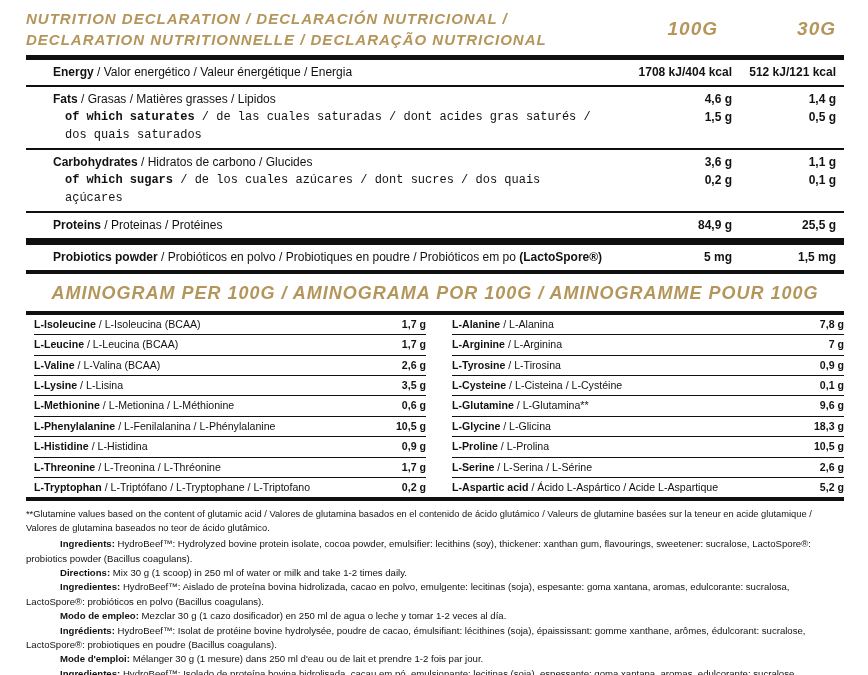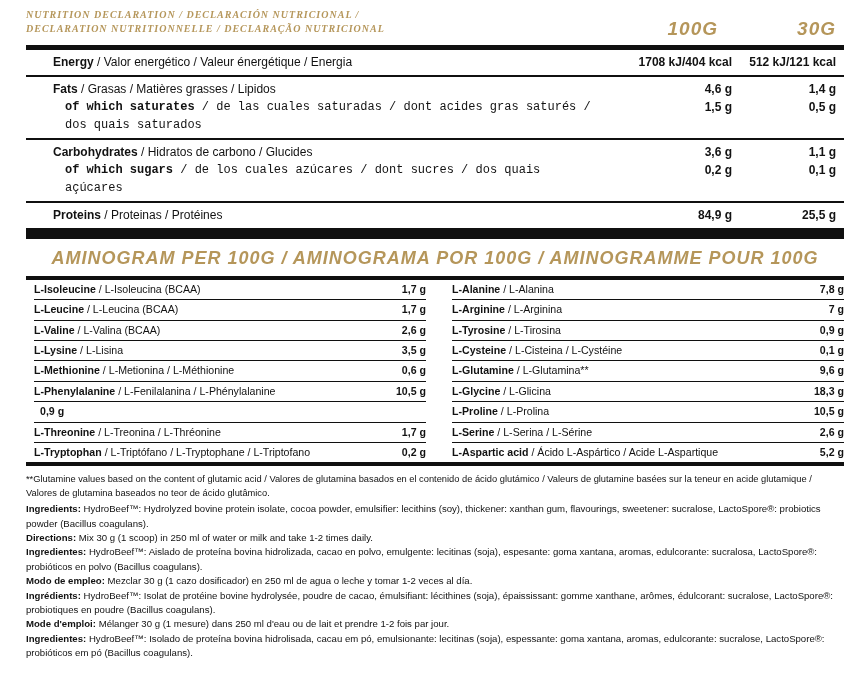--- a/index.html
+++ b/index.html
@@ -2,21 +2,21 @@
 <html><head>
 <meta charset="utf-8">
 <style>
   html,body{margin:0;padding:0;background:#ffffff;}
   body{width:868px;font-family:"Liberation Sans",sans-serif;color:#121212;-webkit-font-smoothing:antialiased;}
   .sheet{padding:8px 24px 8px 26px;box-sizing:border-box;width:868px;}
 
   
   .head-row{display:flex;align-items:flex-start;}
   .gold{color:#b5965a;}
-  .titles{flex:1;font-style:italic;font-weight:bold;font-size:10px;letter-spacing:1px;line-height:1.4;font-family:Liberation Serif, serif;}
+  .titles{flex:1;font-style:italic;font-weight:bold;font-size:15px;letter-spacing:1px;line-height:1.4;}
   .colh{font-style:italic;font-weight:bold;font-size:19px;letter-spacing:1px;padding-top:10px;box-sizing:border-box;}
   .c1{width:140px;text-align:right;padding-right:26px;}
   .c2{width:100px;text-align:right;padding-right:8px;}
 
   .bar5{height:5px;background:#101010;margin-top:5px;}
   .bar4{height:4px;background:#101010;}
   .rule{height:2px;background:#101010;}
 
   
   .ngroup{padding:3px 0 4px;}
@@ -35,21 +35,21 @@
   .arow{display:flex;align-items:center;font-size:10.6px;line-height:1.45;padding:2px 0;border-bottom:1.8px solid #101010;}
   .acol .arow:last-child{border-bottom:none;}
   .aname{flex:1;}
   .aname b{font-weight:700;}
   .aval{font-weight:700;white-space:nowrap;padding-left:6px;}
 
   
   .footnote{font-size:9.3px;line-height:1.45;margin-top:7px;}
   .paras{margin-top:2px;}
   .paras p{margin:0;font-size:9.6px;line-height:1.5;}
-  .paras b{font-weight:700;}
+  .paras b{font-weight:700;margin-left:34px;}
 </style>
 </head>
 <body>
 
 <div class="sheet">
 
   <div class="head-row">
     <div class="titles gold">
       <div>NUTRITION DECLARATION / DECLARACIÓN NUTRICIONAL /</div>
       <div>DECLARATION NUTRITIONNELLE / DECLARAÇÃO NUTRICIONAL</div>
@@ -112,20 +112,27 @@
     <div class="nrow">
       <div class="nname"><b>Proteins</b><span> / Proteinas / Protéines</span></div>
       <div class="v v1">84,9 g</div>
       <div class="v v2">25,5 g</div>
     </div>
   </div>
   <div class="rule"></div>
 
   <div class="bar5" style="margin-top:0"></div>
 
+  <div class="ngroup">
+    <div class="nrow">
+      <div class="nname"><b>Probiotics powder</b><span> / Probióticos en polvo / Probiotiques en poudre / Probióticos em po </span><b>(LactoSpore®)</b></div>
+      <div class="v v1">5 mg</div>
+      <div class="v v2">1,5 mg</div>
+    </div>
+  </div>
   <div class="bar4"></div>
 
   <div class="amino-title gold">AMINOGRAM PER 100G / AMINOGRAMA POR 100G / AMINOGRAMME POUR 100G</div>
 
   <div class="bar4"></div>
   <div class="amino-cols">
     <div class="acol">
       <div class="arow">
           <div class="aname"><b>L-Isoleucine</b><span> / L-Isoleucina (BCAA)</span></div>
           <div class="aval">1,7 g</div>
@@ -144,20 +151,21 @@
         </div>
       <div class="arow">
           <div class="aname"><b>L-Methionine</b><span> / L-Metionina / L-Méthionine</span></div>
           <div class="aval">0,6 g</div>
         </div>
       <div class="arow">
           <div class="aname"><b>L-Phenylalanine</b><span> / L-Fenilalanina / L-Phénylalanine</span></div>
           <div class="aval">10,5 g</div>
         </div>
       <div class="arow">
+          <div class="aname"><b>L-Histidine</b><span> / L-Histidina</span></div>
           <div class="aval">0,9 g</div>
         </div>
       <div class="arow">
           <div class="aname"><b>L-Threonine</b><span> / L-Treonina / L-Thréonine</span></div>
           <div class="aval">1,7 g</div>
         </div>
       <div class="arow">
           <div class="aname"><b>L-Tryptophan</b><span> / L-Triptófano / L-Tryptophane / L-Triptofano</span></div>
           <div class="aval">0,2 g</div>
         </div>

